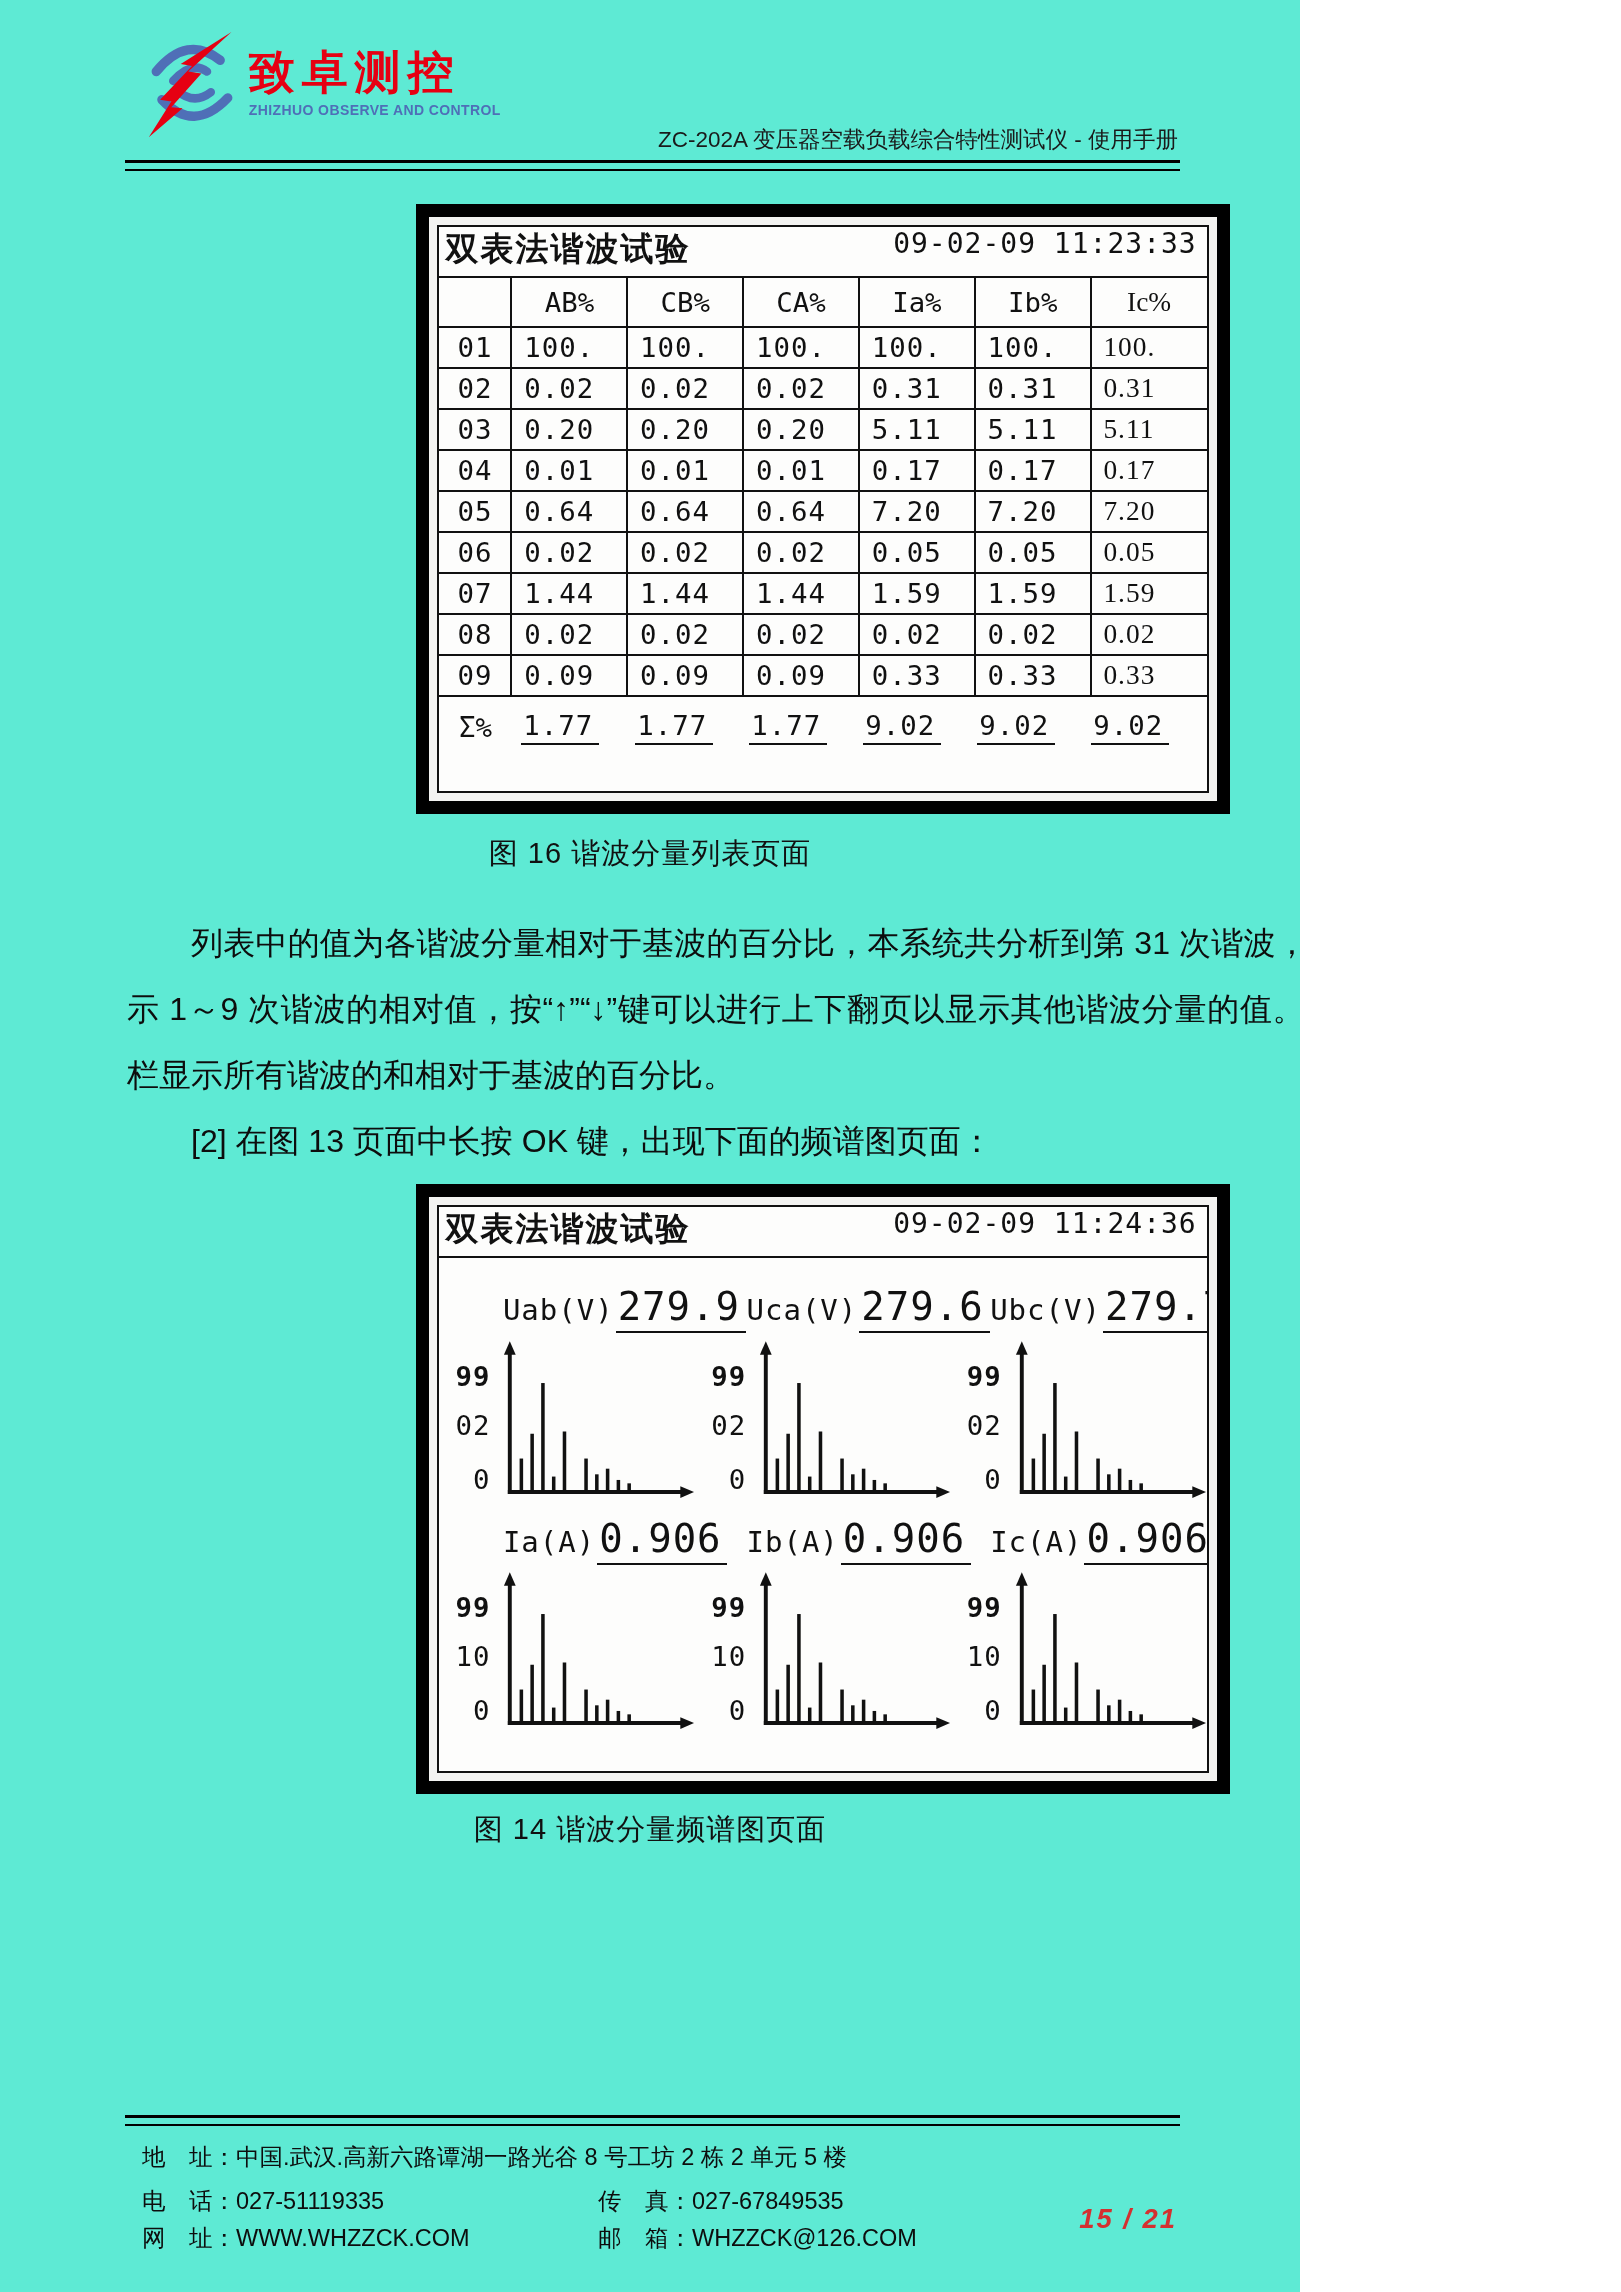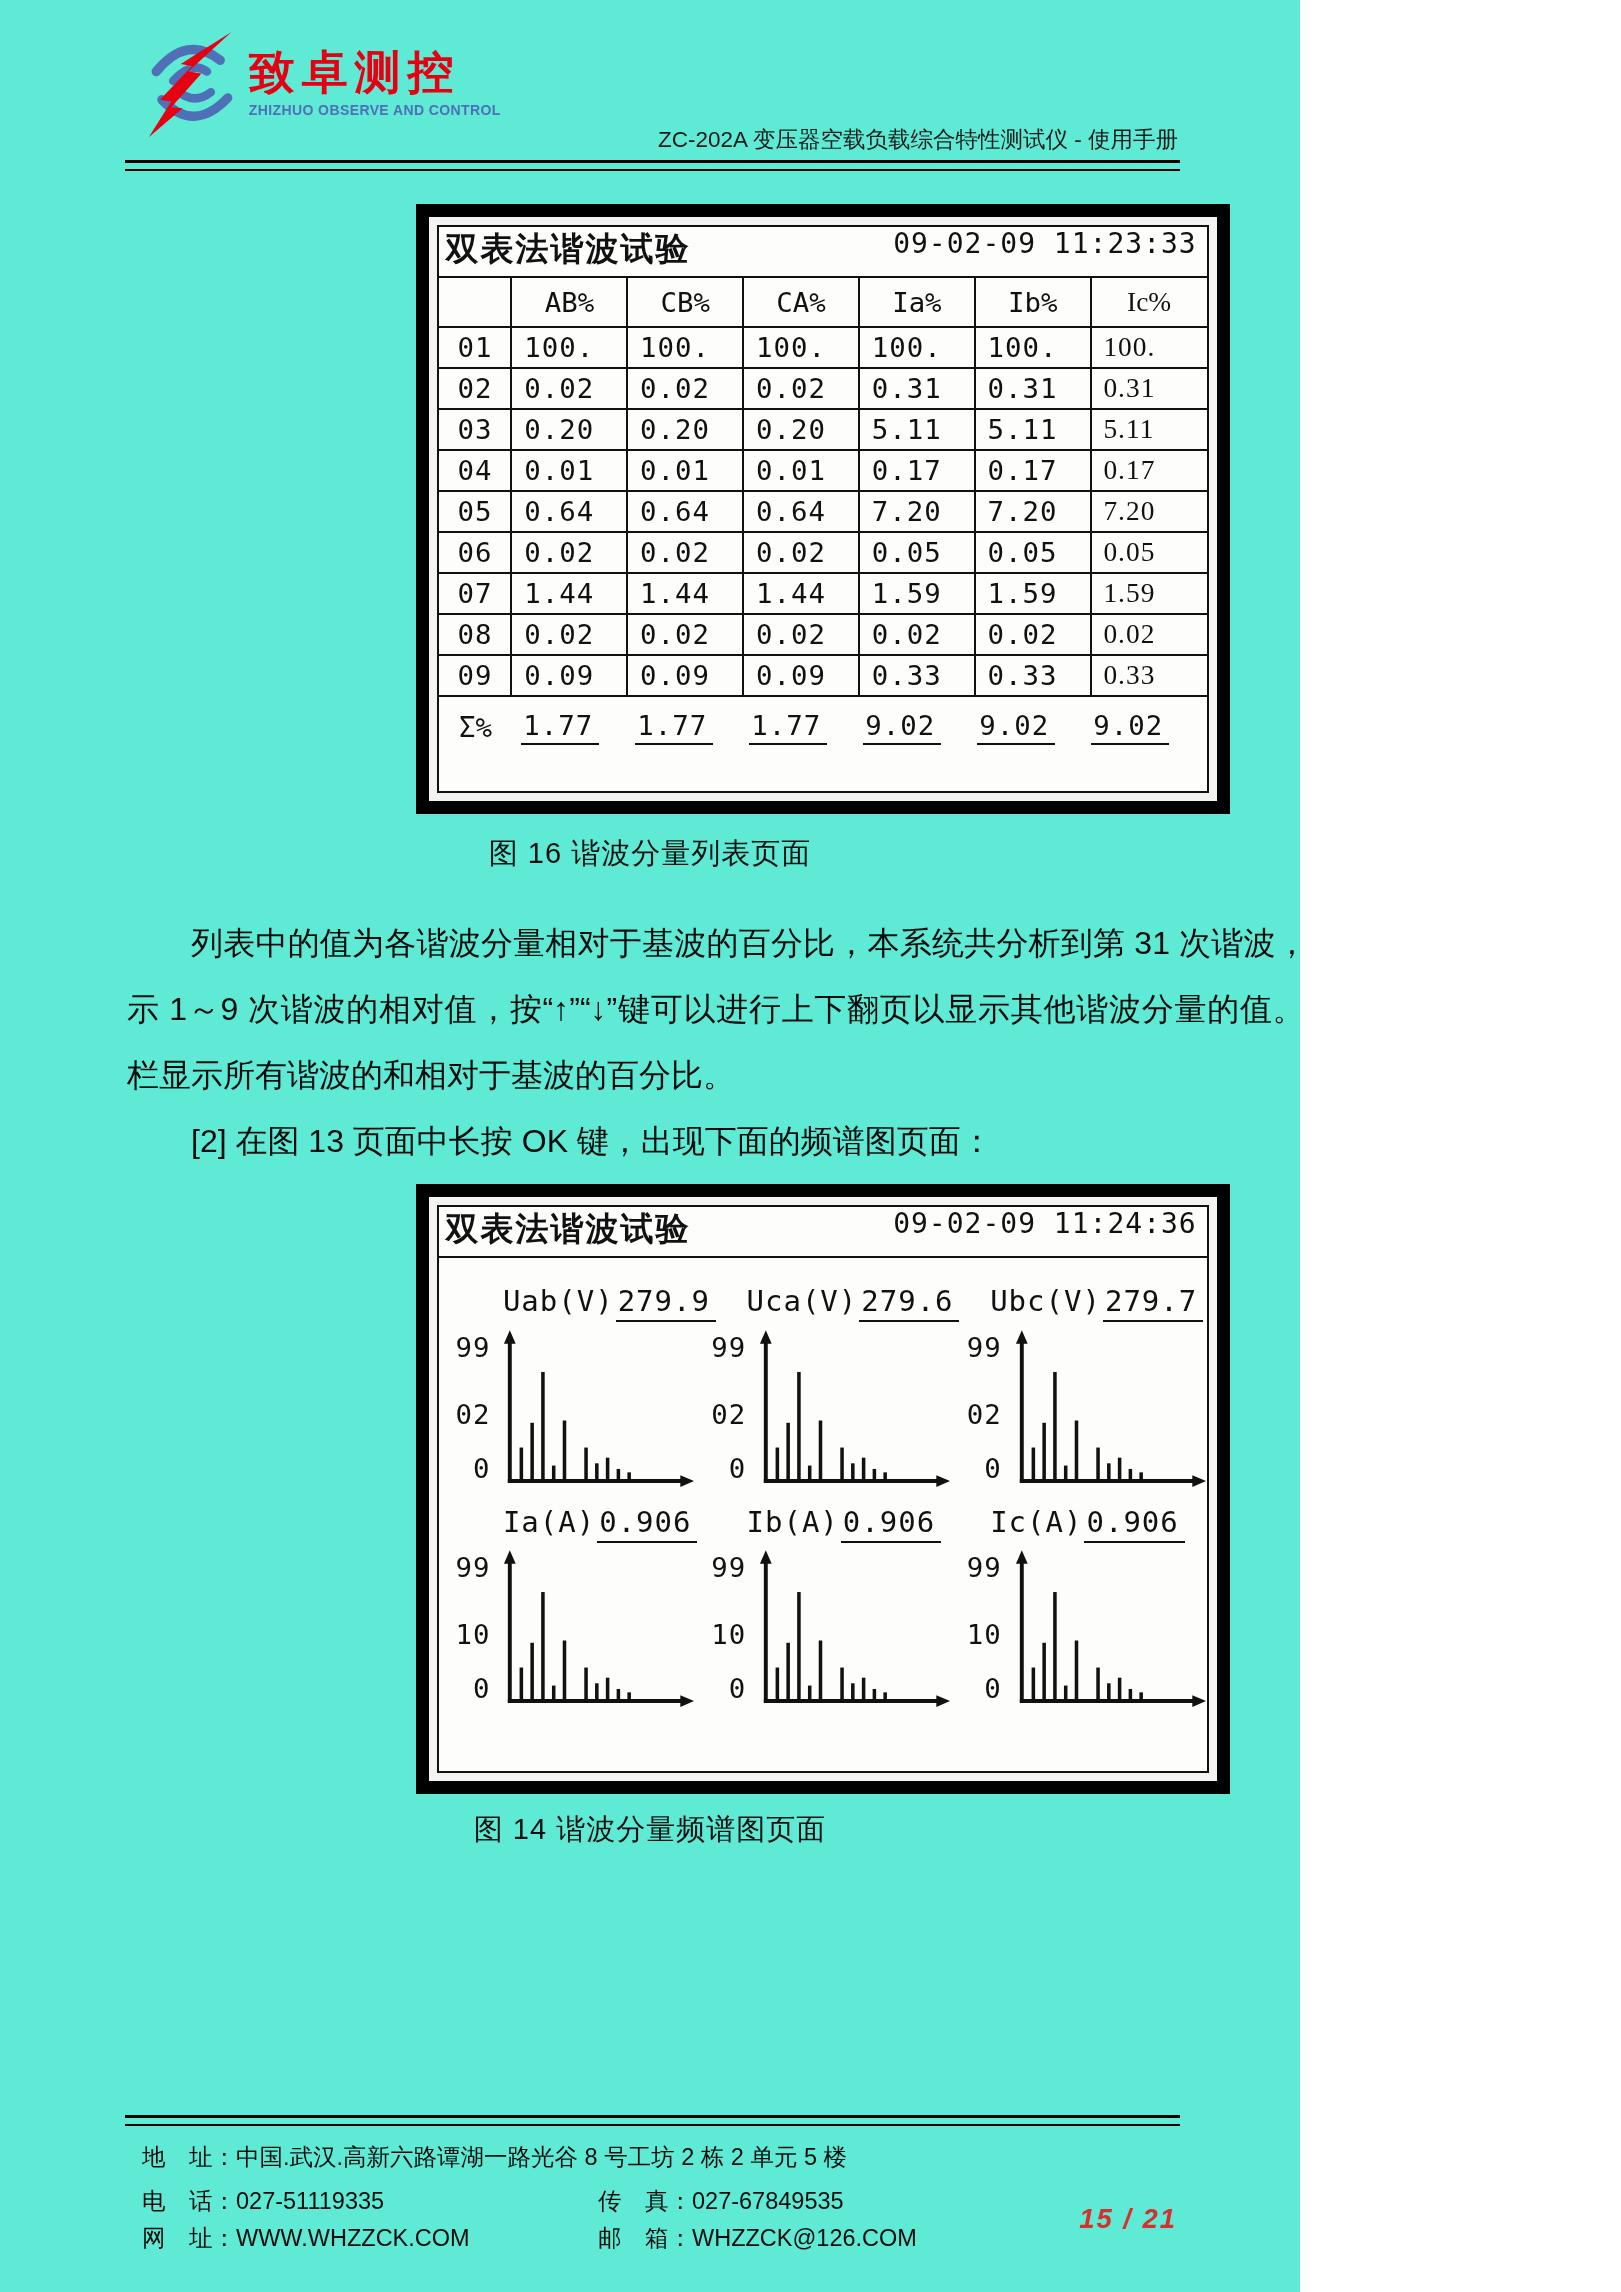--- a/index.html
+++ b/index.html
@@ -51,26 +51,26 @@
   .sum-row { display:flex; align-items:center; height:61px; flex:none; }
   .sum-label-cell { width:72px; text-align:center; font-size:27.4px; flex:none; }
   .sum-cell { width:114px; padding-left:9.8px; flex:none; }
   .u-val { display:inline-block; border-bottom:2.9px solid #111; padding:0 5.9px 2px 2px;
            font-size:27.4px; letter-spacing:1px;text-align:right; }
 
   
   .readout-row { display:flex; margin-top:25.5px; flex:none;padding-left:36px; }
   .readout { width:33.33%; padding-left:27.4px; font-size:29px; letter-spacing:1px;
              display:flex; align-items:baseline; }
-  .readout .u-val { font-size:29px; margin-left:2px; }
+  .readout .u-val { font-size:39px; margin-left:2px; }
   .charts-row { display:flex; margin-top:7.8px; flex:none; }
   .spectrum { width:33.33%; height:165px; position:relative; padding-left:61px; }
   .ax-label { position:absolute; left:0; width:51px; text-align:right;
               font-size:27.4px; letter-spacing:1px; }
-  .ax-top { top:2px; } .ax-mid { top:69px; } .ax-zero { top:123px; }
+  .ax-top { top:20px;font-weight:bold; } .ax-mid { top:69px; } .ax-zero { top:123px; }
   .spectrum svg { display:block; }
 
   
   .fig-caption { position:absolute; left:0; width:100%; text-align:center;
                  font-size:29px; color:#111; letter-spacing:1px; }
   .cap13 { top:834px; }
   .cap14 { top:1810px; }
   .body-text { position:absolute; left:127px; top:910px; width:1374px;
                font-size:32px; line-height:66px; text-align:justify; color:#0d0d0d; }
   .body-text p { text-indent:2em; }

